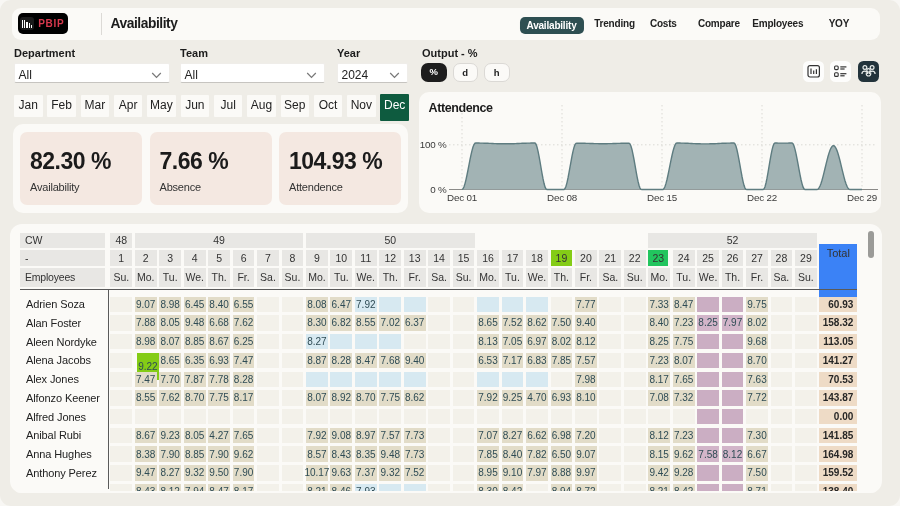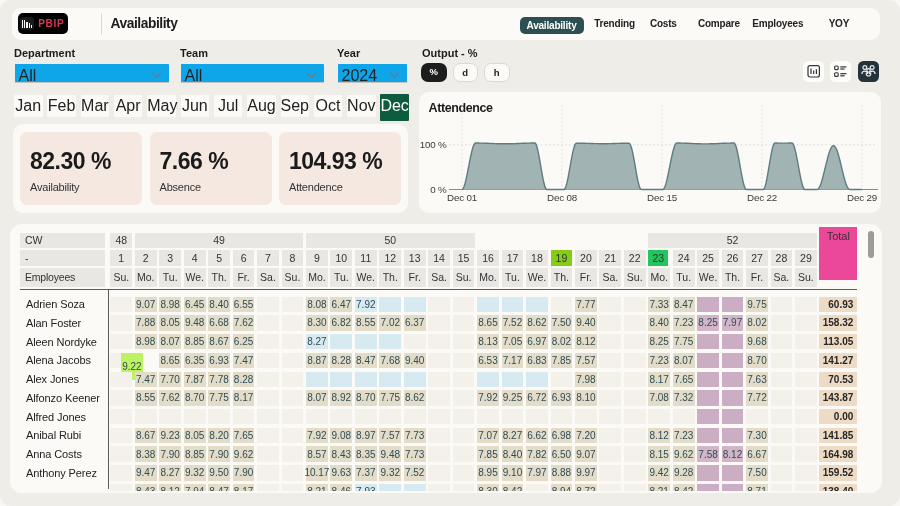--- a/index.html
+++ b/index.html
@@ -7,29 +7,29 @@
 #topbar { position:absolute; left:12px; top:8px; width:868px; height:32px; background:#fbfaf7; border-radius:9px; }
 #logo { position:absolute; left:5.5px; top:5px; width:50px; height:21px; background:#000000; border-radius:5px; display:flex; align-items:center; }
 #logoicon { width:14.2px; height:13.2px; margin-left:2.5px; background:#1b1b1b; border-radius:3px; display:flex; align-items:flex-end; justify-content:center; gap:1px; padding:2px 2px; }
 #logoicon b { display:block; width:1.7px; background:#fff; }
 #pbip { color:#d8394e; font-weight:bold; font-size:10px; letter-spacing:0.7px; margin-left:4px; }
 #tdiv { position:absolute; left:89px; top:5px; width:1px; height:22px; background:#dcdad6; }
 #title { position:absolute; left:98.5px; top:8px; font-size:13.8px; font-weight:bold; letter-spacing:-0.45px; color:#1c1c1c; }
 #nav span { position:absolute; top:9.5px; font-size:10px; font-weight:bold; letter-spacing:-0.2px; color:#222; white-space:nowrap; }
 #nav .on { background:#2e4f52; color:#fff; border-radius:5px; height:17px; line-height:17px; padding:0 7px; top:9px; }
 .flabel { position:absolute; top:47px; font-size:11px; font-weight:bold; color:#1c1c1c; }
-.dd { position:absolute; top:63px; height:20px; background:#0ea5e9; border:1px solid #efede9; border-bottom:1.5px solid #c6c4c0; font-size:16px; color:#222; line-height:23px; padding-left:3.5px; border-radius:2px; }
+.dd { position:absolute; top:63px; height:20px; background:#ffffff; border:1px solid #efede9; border-bottom:1.5px solid #c6c4c0; font-size:12px; color:#222; line-height:23px; padding-left:3.5px; border-radius:2px; }
 .dd svg { position:absolute; right:7px; top:8px; }
 .obtn { position:absolute; top:63px; width:25.5px; height:19px; border-radius:7px; font-size:9.5px; font-weight:600; text-align:center; line-height:18.5px; }
 .obtn.on { background:#1d1d1d; color:#fff; }
 .obtn.off { background:#fbfaf7; color:#222; border:1px solid #dbd9d5; }
 .ibtn { position:absolute; top:61px; width:21px; height:20.5px; border-radius:5.5px; }
 .ibtn.w { background:#fdfdfc; }
 .ibtn.d { background:#22333b; }
-.mb { position:absolute; top:95px; height:21.5px; background:#fbfaf7; border-radius:1px; font-size:16px; font-weight:400; color:#222; text-align:center; line-height:21.5px; }
+.mb { position:absolute; top:95px; height:21.5px; background:#fbfaf7; border-radius:1px; font-size:12px; font-weight:400; color:#222; text-align:center; line-height:21.5px; }
 .mb.sel { background:#0e5b3f; color:#fff; top:93.5px; height:27px; line-height:23px; }
 #kpis { position:absolute; left:13px; top:124px; width:395px; height:89px; background:#fbfaf7; border-radius:10px; }
 .kcard { position:absolute; top:7.5px; height:73px; background:#f4e8e1; border-radius:7px; }
 .kval { position:absolute; left:10px; top:16px; font-size:23px; font-weight:bold; color:#1b1b1b; letter-spacing:-0.5px; }
 .klab { position:absolute; left:10px; top:49px; font-size:11px; letter-spacing:-0.2px; color:#333; }
 #chart { position:absolute; left:419px; top:92px; width:462px; height:121px; background:#fbfaf7; border-radius:10px; }
 #ctitle { position:absolute; left:9.5px; top:8.5px; font-size:12.5px; font-weight:bold; letter-spacing:-0.4px; color:#1c1c1c; }
 #tbl { position:absolute; left:10px; top:224px; width:872px; height:268.5px; background:#fbfaf7; border-radius:12px; overflow:hidden; }
 #tbl i { position:absolute; display:flex; align-items:center; justify-content:center; font-style:normal; font-size:10px; color:#2f4c55; }
 #tbl i.l { justify-content:flex-start; padding-left:5px; font-size:10.5px; letter-spacing:-0.2px; color:#333; }
@@ -158,21 +158,21 @@
     <text x="762" y="201.3" text-anchor="middle">Dec 22</text>
     <text x="862" y="201.3" text-anchor="middle">Dec 29</text>
   </g>
 </svg>
 <div id="tbl">
 <i class="v l" style="left:10.0px;top:8.5px;width:85.4px;height:15.7px;background:#e8e7e4">CW</i>
 <i class="v hd" style="left:100.4px;top:8.5px;width:21.8px;height:15.7px;background:#e8e7e4">48</i>
 <i class="v hd" style="left:124.8px;top:8.5px;width:168.6px;height:15.7px;background:#e8e7e4">49</i>
 <i class="v hd" style="left:296.0px;top:8.5px;width:168.6px;height:15.7px;background:#e8e7e4">50</i>
 <i class="v hd" style="left:638.3px;top:8.5px;width:168.6px;height:15.7px;background:#e8e7e4">52</i>
-<i class="v t" style="left:809.3px;top:3px;width:38.0px;height:53.2px;background:#ec4899">Total</i>
+<i class="v t" style="left:809.3px;top:20px;width:38.0px;height:53.2px;background:#3b82f6">Total</i>
 <i class="v l" style="left:10.0px;top:26.0px;width:85.4px;height:16.2px;background:#e8e7e4">-</i>
 <i class="v hd" style="left:100.4px;top:26.0px;width:21.8px;height:16.2px;background:#e8e7e4">1</i>
 <i class="v hd" style="left:124.8px;top:26.0px;width:21.8px;height:16.2px;background:#e8e7e4">2</i>
 <i class="v hd" style="left:149.3px;top:26.0px;width:21.8px;height:16.2px;background:#e8e7e4">3</i>
 <i class="v hd" style="left:173.8px;top:26.0px;width:21.8px;height:16.2px;background:#e8e7e4">4</i>
 <i class="v hd" style="left:198.2px;top:26.0px;width:21.8px;height:16.2px;background:#e8e7e4">5</i>
 <i class="v hd" style="left:222.7px;top:26.0px;width:21.8px;height:16.2px;background:#e8e7e4">6</i>
 <i class="v hd" style="left:247.1px;top:26.0px;width:21.8px;height:16.2px;background:#e8e7e4">7</i>
 <i class="v hd" style="left:271.6px;top:26.0px;width:21.8px;height:16.2px;background:#e8e7e4">8</i>
 <i class="v hd" style="left:296.0px;top:26.0px;width:21.8px;height:16.2px;background:#e8e7e4">9</i>
@@ -314,21 +314,21 @@
 <i class="v" style="left:638.3px;top:110.1px;width:21.8px;height:15.4px;background:#e2dcc8">8.25</i>
 <i class="v" style="left:662.8px;top:110.1px;width:21.8px;height:15.4px;background:#e2dcc8">7.75</i>
 <i class="v" style="left:687.2px;top:110.1px;width:21.8px;height:15.4px;background:#cbaec3"></i>
 <i class="v" style="left:711.6px;top:110.1px;width:21.8px;height:15.4px;background:#cbaec3"></i>
 <i class="v" style="left:736.1px;top:110.1px;width:21.8px;height:15.4px;background:#e2dcc8">9.68</i>
 <i class="v" style="left:760.5px;top:110.1px;width:21.8px;height:15.4px;background:#f3f1ea"></i>
 <i class="v" style="left:785.0px;top:110.1px;width:21.8px;height:15.4px;background:#f3f1ea"></i>
 <i class="v tt" style="left:809.3px;top:110.1px;width:38.0px;height:15.4px;background:#eedbc6">113.05</i>
 <i class="nm" style="left:16px;top:128.8px;height:15.4px">Alena Jacobs</i>
 <i class="v" style="left:100.4px;top:128.8px;width:21.8px;height:15.4px;background:#f3f1ea"></i>
-<i class="v" style="left:111px;top:128.8px;width:21.8px;height:27px;background:#bef264">9.22</i>
+<i class="v" style="left:127px;top:128.8px;width:21.8px;height:27px;background:#84cc16">9.22</i>
 <i class="v" style="left:149.3px;top:128.8px;width:21.8px;height:15.4px;background:#e2dcc8">8.65</i>
 <i class="v" style="left:173.8px;top:128.8px;width:21.8px;height:15.4px;background:#e2dcc8">6.35</i>
 <i class="v" style="left:198.2px;top:128.8px;width:21.8px;height:15.4px;background:#e2dcc8">6.93</i>
 <i class="v" style="left:222.7px;top:128.8px;width:21.8px;height:15.4px;background:#e2dcc8">7.47</i>
 <i class="v" style="left:247.1px;top:128.8px;width:21.8px;height:15.4px;background:#f3f1ea"></i>
 <i class="v" style="left:271.6px;top:128.8px;width:21.8px;height:15.4px;background:#f3f1ea"></i>
 <i class="v" style="left:296.0px;top:128.8px;width:21.8px;height:15.4px;background:#e2dcc8">8.87</i>
 <i class="v" style="left:320.4px;top:128.8px;width:21.8px;height:15.4px;background:#e2dcc8">8.28</i>
 <i class="v" style="left:344.9px;top:128.8px;width:21.8px;height:15.4px;background:#e2dcc8">8.47</i>
 <i class="v" style="left:369.4px;top:128.8px;width:21.8px;height:15.4px;background:#e2dcc8">7.68</i>
@@ -392,21 +392,21 @@
 <i class="v" style="left:271.6px;top:166.2px;width:21.8px;height:15.4px;background:#f3f1ea"></i>
 <i class="v" style="left:296.0px;top:166.2px;width:21.8px;height:15.4px;background:#e2dcc8">8.07</i>
 <i class="v" style="left:320.4px;top:166.2px;width:21.8px;height:15.4px;background:#e2dcc8">8.92</i>
 <i class="v" style="left:344.9px;top:166.2px;width:21.8px;height:15.4px;background:#e2dcc8">8.70</i>
 <i class="v" style="left:369.4px;top:166.2px;width:21.8px;height:15.4px;background:#e2dcc8">7.75</i>
 <i class="v" style="left:393.8px;top:166.2px;width:21.8px;height:15.4px;background:#e2dcc8">8.62</i>
 <i class="v" style="left:418.2px;top:166.2px;width:21.8px;height:15.4px;background:#f3f1ea"></i>
 <i class="v" style="left:442.7px;top:166.2px;width:21.8px;height:15.4px;background:#f3f1ea"></i>
 <i class="v" style="left:467.1px;top:166.2px;width:21.8px;height:15.4px;background:#e2dcc8">7.92</i>
 <i class="v" style="left:491.6px;top:166.2px;width:21.8px;height:15.4px;background:#e2dcc8">9.25</i>
-<i class="v" style="left:516.0px;top:166.2px;width:21.8px;height:15.4px;background:#e2dcc8">6.72</i>
+<i class="v" style="left:516.0px;top:166.2px;width:21.8px;height:15.4px;background:#e2dcc8">4.70</i>
 <i class="v" style="left:540.5px;top:166.2px;width:21.8px;height:15.4px;background:#e2dcc8">6.93</i>
 <i class="v" style="left:565.0px;top:166.2px;width:21.8px;height:15.4px;background:#e2dcc8">8.10</i>
 <i class="v" style="left:589.4px;top:166.2px;width:21.8px;height:15.4px;background:#f3f1ea"></i>
 <i class="v" style="left:613.8px;top:166.2px;width:21.8px;height:15.4px;background:#f3f1ea"></i>
 <i class="v" style="left:638.3px;top:166.2px;width:21.8px;height:15.4px;background:#e2dcc8">7.08</i>
 <i class="v" style="left:662.8px;top:166.2px;width:21.8px;height:15.4px;background:#e2dcc8">7.32</i>
 <i class="v" style="left:687.2px;top:166.2px;width:21.8px;height:15.4px;background:#cbaec3"></i>
 <i class="v" style="left:711.6px;top:166.2px;width:21.8px;height:15.4px;background:#cbaec3"></i>
 <i class="v" style="left:736.1px;top:166.2px;width:21.8px;height:15.4px;background:#e2dcc8">7.72</i>
 <i class="v" style="left:760.5px;top:166.2px;width:21.8px;height:15.4px;background:#f3f1ea"></i>
@@ -441,21 +441,21 @@
 <i class="v" style="left:711.6px;top:185.0px;width:21.8px;height:15.4px;background:#cbaec3"></i>
 <i class="v" style="left:736.1px;top:185.0px;width:21.8px;height:15.4px;background:#f3f1ea"></i>
 <i class="v" style="left:760.5px;top:185.0px;width:21.8px;height:15.4px;background:#f3f1ea"></i>
 <i class="v" style="left:785.0px;top:185.0px;width:21.8px;height:15.4px;background:#f3f1ea"></i>
 <i class="v tt" style="left:809.3px;top:185.0px;width:38.0px;height:15.4px;background:#eedbc6">0.00</i>
 <i class="nm" style="left:16px;top:203.7px;height:15.4px">Anibal Rubi</i>
 <i class="v" style="left:100.4px;top:203.7px;width:21.8px;height:15.4px;background:#f3f1ea"></i>
 <i class="v" style="left:124.8px;top:203.7px;width:21.8px;height:15.4px;background:#e2dcc8">8.67</i>
 <i class="v" style="left:149.3px;top:203.7px;width:21.8px;height:15.4px;background:#e2dcc8">9.23</i>
 <i class="v" style="left:173.8px;top:203.7px;width:21.8px;height:15.4px;background:#e2dcc8">8.05</i>
-<i class="v" style="left:198.2px;top:203.7px;width:21.8px;height:15.4px;background:#e2dcc8">8.20</i>
+<i class="v" style="left:198.2px;top:203.7px;width:21.8px;height:15.4px;background:#e2dcc8">4.27</i>
 <i class="v" style="left:222.7px;top:203.7px;width:21.8px;height:15.4px;background:#e2dcc8">7.65</i>
 <i class="v" style="left:247.1px;top:203.7px;width:21.8px;height:15.4px;background:#f3f1ea"></i>
 <i class="v" style="left:271.6px;top:203.7px;width:21.8px;height:15.4px;background:#f3f1ea"></i>
 <i class="v" style="left:296.0px;top:203.7px;width:21.8px;height:15.4px;background:#e2dcc8">7.92</i>
 <i class="v" style="left:320.4px;top:203.7px;width:21.8px;height:15.4px;background:#e2dcc8">9.08</i>
 <i class="v" style="left:344.9px;top:203.7px;width:21.8px;height:15.4px;background:#e2dcc8">8.97</i>
 <i class="v" style="left:369.4px;top:203.7px;width:21.8px;height:15.4px;background:#e2dcc8">7.57</i>
 <i class="v" style="left:393.8px;top:203.7px;width:21.8px;height:15.4px;background:#e2dcc8">7.73</i>
 <i class="v" style="left:418.2px;top:203.7px;width:21.8px;height:15.4px;background:#f3f1ea"></i>
 <i class="v" style="left:442.7px;top:203.7px;width:21.8px;height:15.4px;background:#f3f1ea"></i>
@@ -467,21 +467,21 @@
 <i class="v" style="left:589.4px;top:203.7px;width:21.8px;height:15.4px;background:#f3f1ea"></i>
 <i class="v" style="left:613.8px;top:203.7px;width:21.8px;height:15.4px;background:#f3f1ea"></i>
 <i class="v" style="left:638.3px;top:203.7px;width:21.8px;height:15.4px;background:#e2dcc8">8.12</i>
 <i class="v" style="left:662.8px;top:203.7px;width:21.8px;height:15.4px;background:#e2dcc8">7.23</i>
 <i class="v" style="left:687.2px;top:203.7px;width:21.8px;height:15.4px;background:#cbaec3"></i>
 <i class="v" style="left:711.6px;top:203.7px;width:21.8px;height:15.4px;background:#cbaec3"></i>
 <i class="v" style="left:736.1px;top:203.7px;width:21.8px;height:15.4px;background:#e2dcc8">7.30</i>
 <i class="v" style="left:760.5px;top:203.7px;width:21.8px;height:15.4px;background:#f3f1ea"></i>
 <i class="v" style="left:785.0px;top:203.7px;width:21.8px;height:15.4px;background:#f3f1ea"></i>
 <i class="v tt" style="left:809.3px;top:203.7px;width:38.0px;height:15.4px;background:#eedbc6">141.85</i>
-<i class="nm" style="left:16px;top:222.4px;height:15.4px">Anna Costs</i>
+<i class="nm" style="left:16px;top:222.4px;height:15.4px">Anna Hughes</i>
 <i class="v" style="left:100.4px;top:222.4px;width:21.8px;height:15.4px;background:#f3f1ea"></i>
 <i class="v" style="left:124.8px;top:222.4px;width:21.8px;height:15.4px;background:#e2dcc8">8.38</i>
 <i class="v" style="left:149.3px;top:222.4px;width:21.8px;height:15.4px;background:#e2dcc8">7.90</i>
 <i class="v" style="left:173.8px;top:222.4px;width:21.8px;height:15.4px;background:#e2dcc8">8.85</i>
 <i class="v" style="left:198.2px;top:222.4px;width:21.8px;height:15.4px;background:#e2dcc8">7.90</i>
 <i class="v" style="left:222.7px;top:222.4px;width:21.8px;height:15.4px;background:#e2dcc8">9.62</i>
 <i class="v" style="left:247.1px;top:222.4px;width:21.8px;height:15.4px;background:#f3f1ea"></i>
 <i class="v" style="left:271.6px;top:222.4px;width:21.8px;height:15.4px;background:#f3f1ea"></i>
 <i class="v" style="left:296.0px;top:222.4px;width:21.8px;height:15.4px;background:#e2dcc8">8.57</i>
 <i class="v" style="left:320.4px;top:222.4px;width:21.8px;height:15.4px;background:#e2dcc8">8.43</i>

